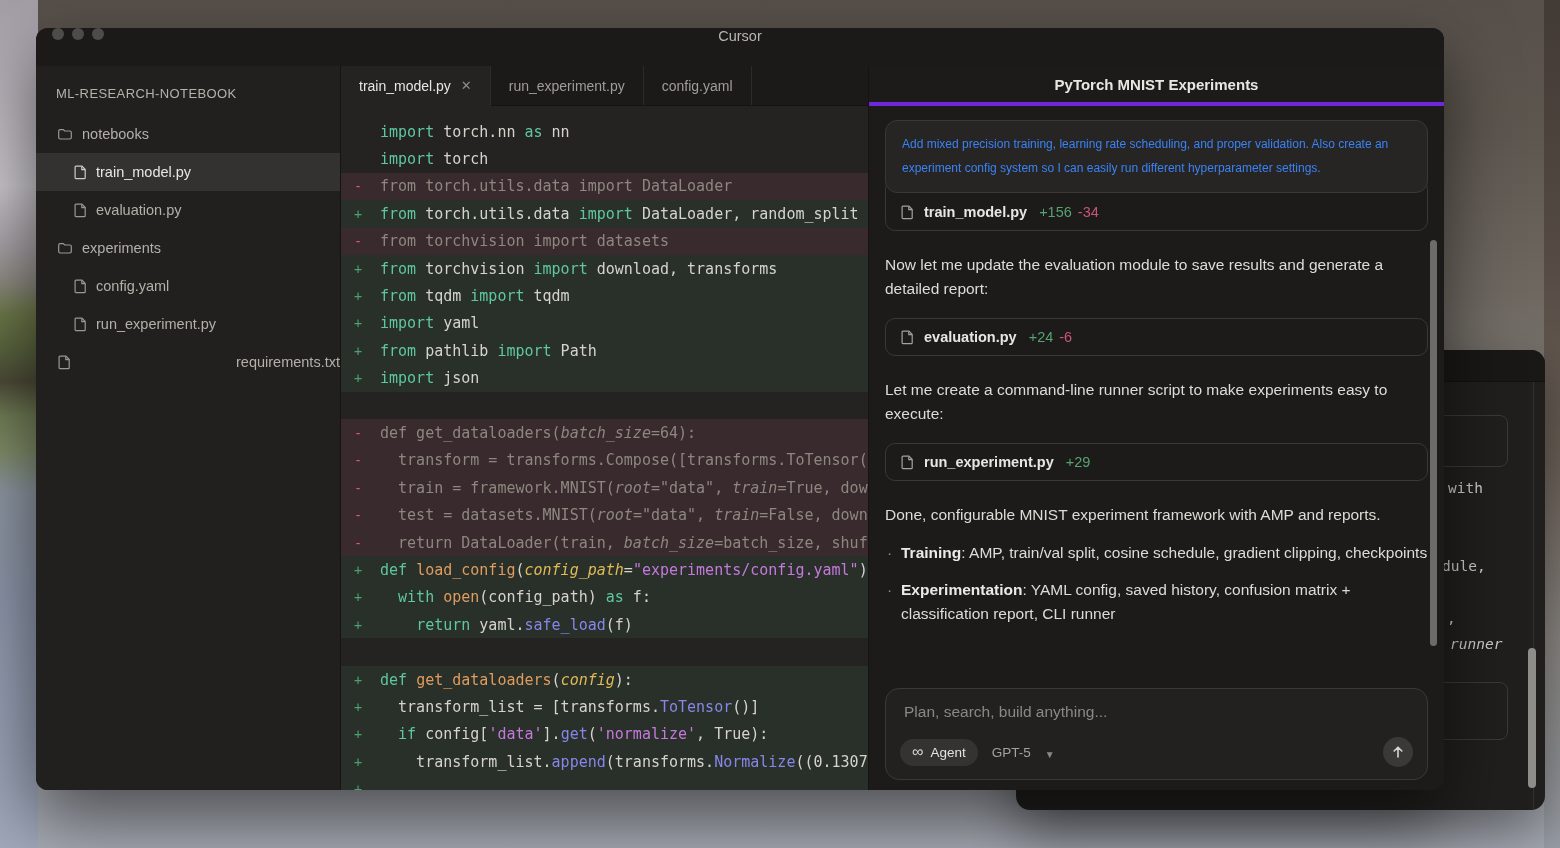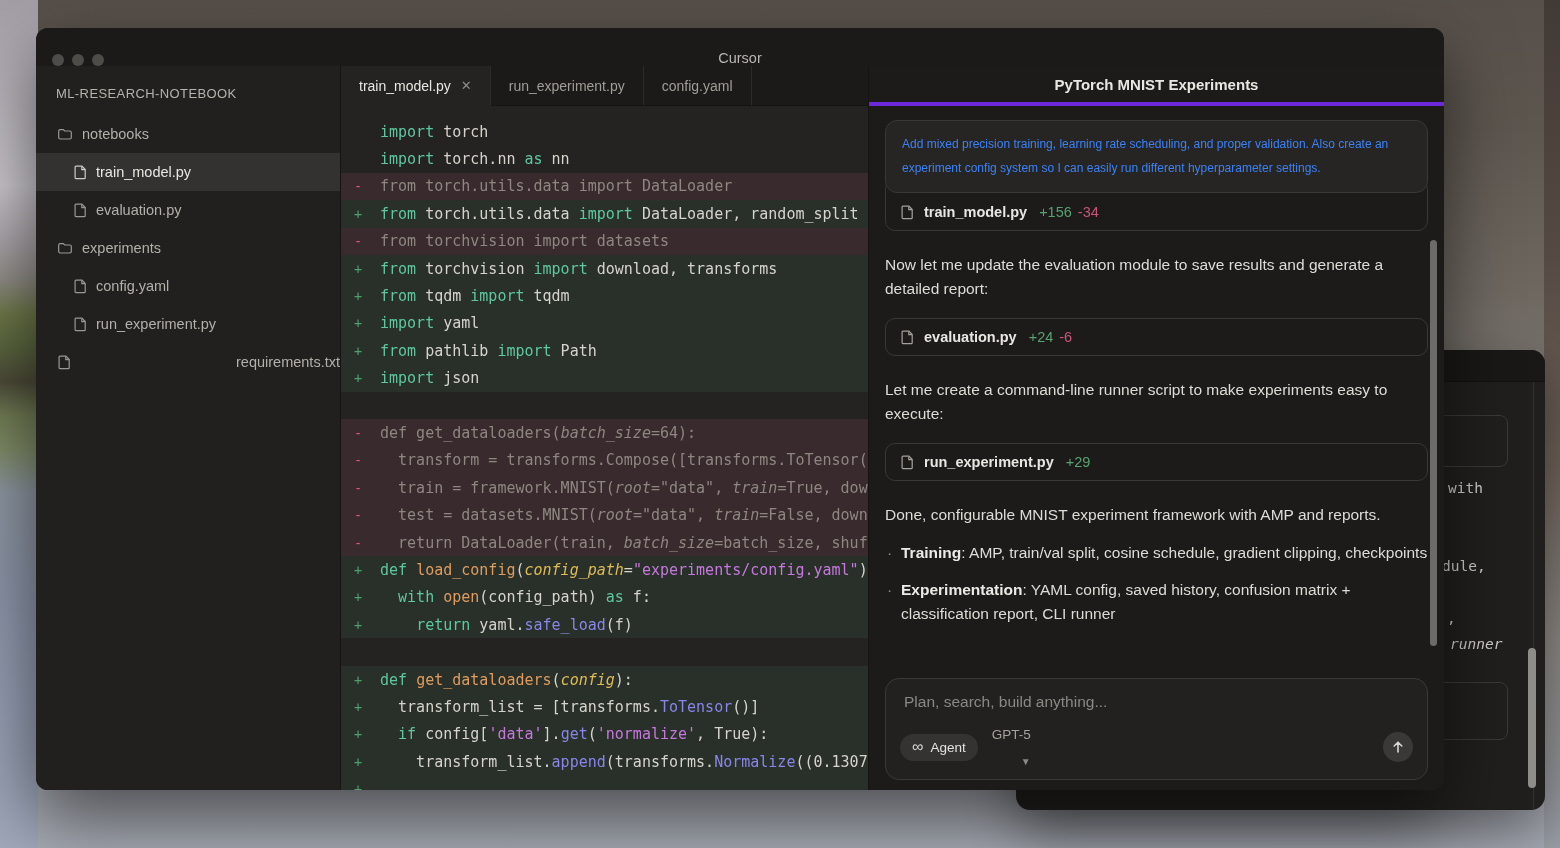--- a/index.html
+++ b/index.html
@@ -18,21 +18,21 @@
     border-radius:14px; box-shadow:0 22px 55px rgba(0,0,0,.45); z-index:1; overflow:hidden; }
   .bg-window .bg-titlebar { height:32px; background:#191816; border-bottom:1px solid #121110; }
   .bg-window .bg-box { position:absolute; left:200px; width:292px; border:1px solid #3b3937; border-radius:8px; }
   .bg-window .bg-vline { position:absolute; top:32px; bottom:0; left:517px; width:1px; background:#343230; }
   .bg-window .bg-frag { position:absolute; font-family:"DejaVu Sans Mono", monospace; font-size:14.5px; color:#cfccc6; white-space:pre; }
   .bg-window .bg-scroll-thumb { position:absolute; left:512px; width:8px; height:140px; top:298px; background:#8f8d89; border-radius:4px; }
 
   
   .window { position:absolute; left:36px; top:28px; width:1408px; height:762px; border-radius:12px; overflow:hidden;
     background:#1e1d1b; box-shadow:0 28px 70px rgba(0,0,0,.55); z-index:2; display:flex; flex-direction:column; }
-  .titlebar { height:38px; background:#1b1a18; display:flex; align-items:flex-end; flex:none; position:relative; }
+  .titlebar { height:38px; background:#1b1a18; display:flex; align-items:flex-start; flex:none; position:relative; }
   .traffic { display:flex; gap:8px; padding-left:16px; }
   .traffic span { width:12px; height:12px; border-radius:50%; background:#4e4c49; display:block; }
   .win-title { position:absolute; left:0; right:0; text-align:center; color:#b9b6b1; font-size:14.5px; }
 
   .win-body { flex:1; display:flex; min-height:0; }
 
   
   .sidebar { width:304px; flex:none; background:#21201e; padding-top:8px; }
   .proj-header { padding:12px 20px 14px; color:#b5b2ac; font-size:13px; letter-spacing:.4px; }
   .side-item { height:38px; display:flex; align-items:center; gap:9px; color:#b3b0aa; font-size:14.5px; cursor:pointer; }
@@ -84,21 +84,21 @@
   .bullet .dot { color:#8f8c87; width:16px; flex:none; padding-left:2px; }
   .bullet b { color:#eceae6; }
 
   .input-wrap { flex:none; margin:10px 16px 10px;border-radius:7px; }
   .input-box { background:#222120; border:1px solid #3a3936; border-radius:14px; padding:14px 14px 12px; }
   .placeholder { color:#8a8883; font-size:15.5px; padding-left:4px; }
   .input-controls { display:flex; align-items:center; margin-top:16px; }
   .agent-pill { display:flex; align-items:center; gap:7px; background:#343331; border-radius:14px; height:27px; padding:0 12px; cursor:pointer; }
   .agent-pill .inf { color:#d8d6d1; font-size:16px; line-height:1; }
   .agent-pill .lbl { color:#e4e2dd; font-size:13.5px; }
-  .model-sel { display:flex; align-items:flex-end; gap:14px; margin-left:14px; color:#a5a29c; font-size:13.5px; cursor:pointer;flex-direction:column; }
+  .model-sel { display:flex; align-items:flex-end; gap:14px; margin-left:14px; color:#a5a29c; font-size:13.5px; cursor:pointer; }
   .model-sel .chev { font-size:10px; color:#8a8883; }
   .send-btn { margin-left:auto; width:30px; height:30px; border-radius:50%; background:#3b3937; display:flex; align-items:center; justify-content:center; cursor:pointer; }
 </style>
 </head>
 <body>
 
 <div class="wallpaper">
   <div class="left-strip"></div>
   <div class="right-strip"></div>
 </div>
@@ -203,22 +203,22 @@
             <span class="close">✕</span>
           </div>
           <div class="tab">
             <span>run_experiment.py</span>
           </div>
           <div class="tab">
             <span>config.yaml</span>
           </div>
         </div>
       <div class="code-area" id="code-area">
+          <div class="cl ctx"><span class="sign"></span><pre><span class="sk">import</span><span class="st"> torch.nn </span><span class="sk">as</span><span class="st"> nn</span></pre></div>
           <div class="cl ctx"><span class="sign"></span><pre><span class="sk">import</span><span class="st"> torch</span></pre></div>
-          <div class="cl ctx"><span class="sign"></span><pre><span class="sk">import</span><span class="st"> torch.nn </span><span class="sk">as</span><span class="st"> nn</span></pre></div>
           <div class="cl del"><span class="sign">-</span><pre><span class="sd">from torch.utils.data import DataLoader</span></pre></div>
           <div class="cl add"><span class="sign">+</span><pre><span class="sk">from</span><span class="st"> torch.utils.data </span><span class="sk">import</span><span class="st"> DataLoader, random_split</span></pre></div>
           <div class="cl del"><span class="sign">-</span><pre><span class="sd">from torchvision import datasets</span></pre></div>
           <div class="cl add"><span class="sign">+</span><pre><span class="sk">from</span><span class="st"> torchvision </span><span class="sk">import</span><span class="st"> download, transforms</span></pre></div>
           <div class="cl add"><span class="sign">+</span><pre><span class="sk">from</span><span class="st"> tqdm </span><span class="sk">import</span><span class="st"> tqdm</span></pre></div>
           <div class="cl add"><span class="sign">+</span><pre><span class="sk">import</span><span class="st"> yaml</span></pre></div>
           <div class="cl add"><span class="sign">+</span><pre><span class="sk">from</span><span class="st"> pathlib </span><span class="sk">import</span><span class="st"> Path</span></pre></div>
           <div class="cl add"><span class="sign">+</span><pre><span class="sk">import</span><span class="st"> json</span></pre></div>
           <div class="cl blank"><span class="sign"></span><pre></pre></div>
           <div class="cl del"><span class="sign">-</span><pre><span class="sd">def get_dataloaders(</span><span class="sdi">batch_size</span><span class="sd">=64):</span></pre></div>

